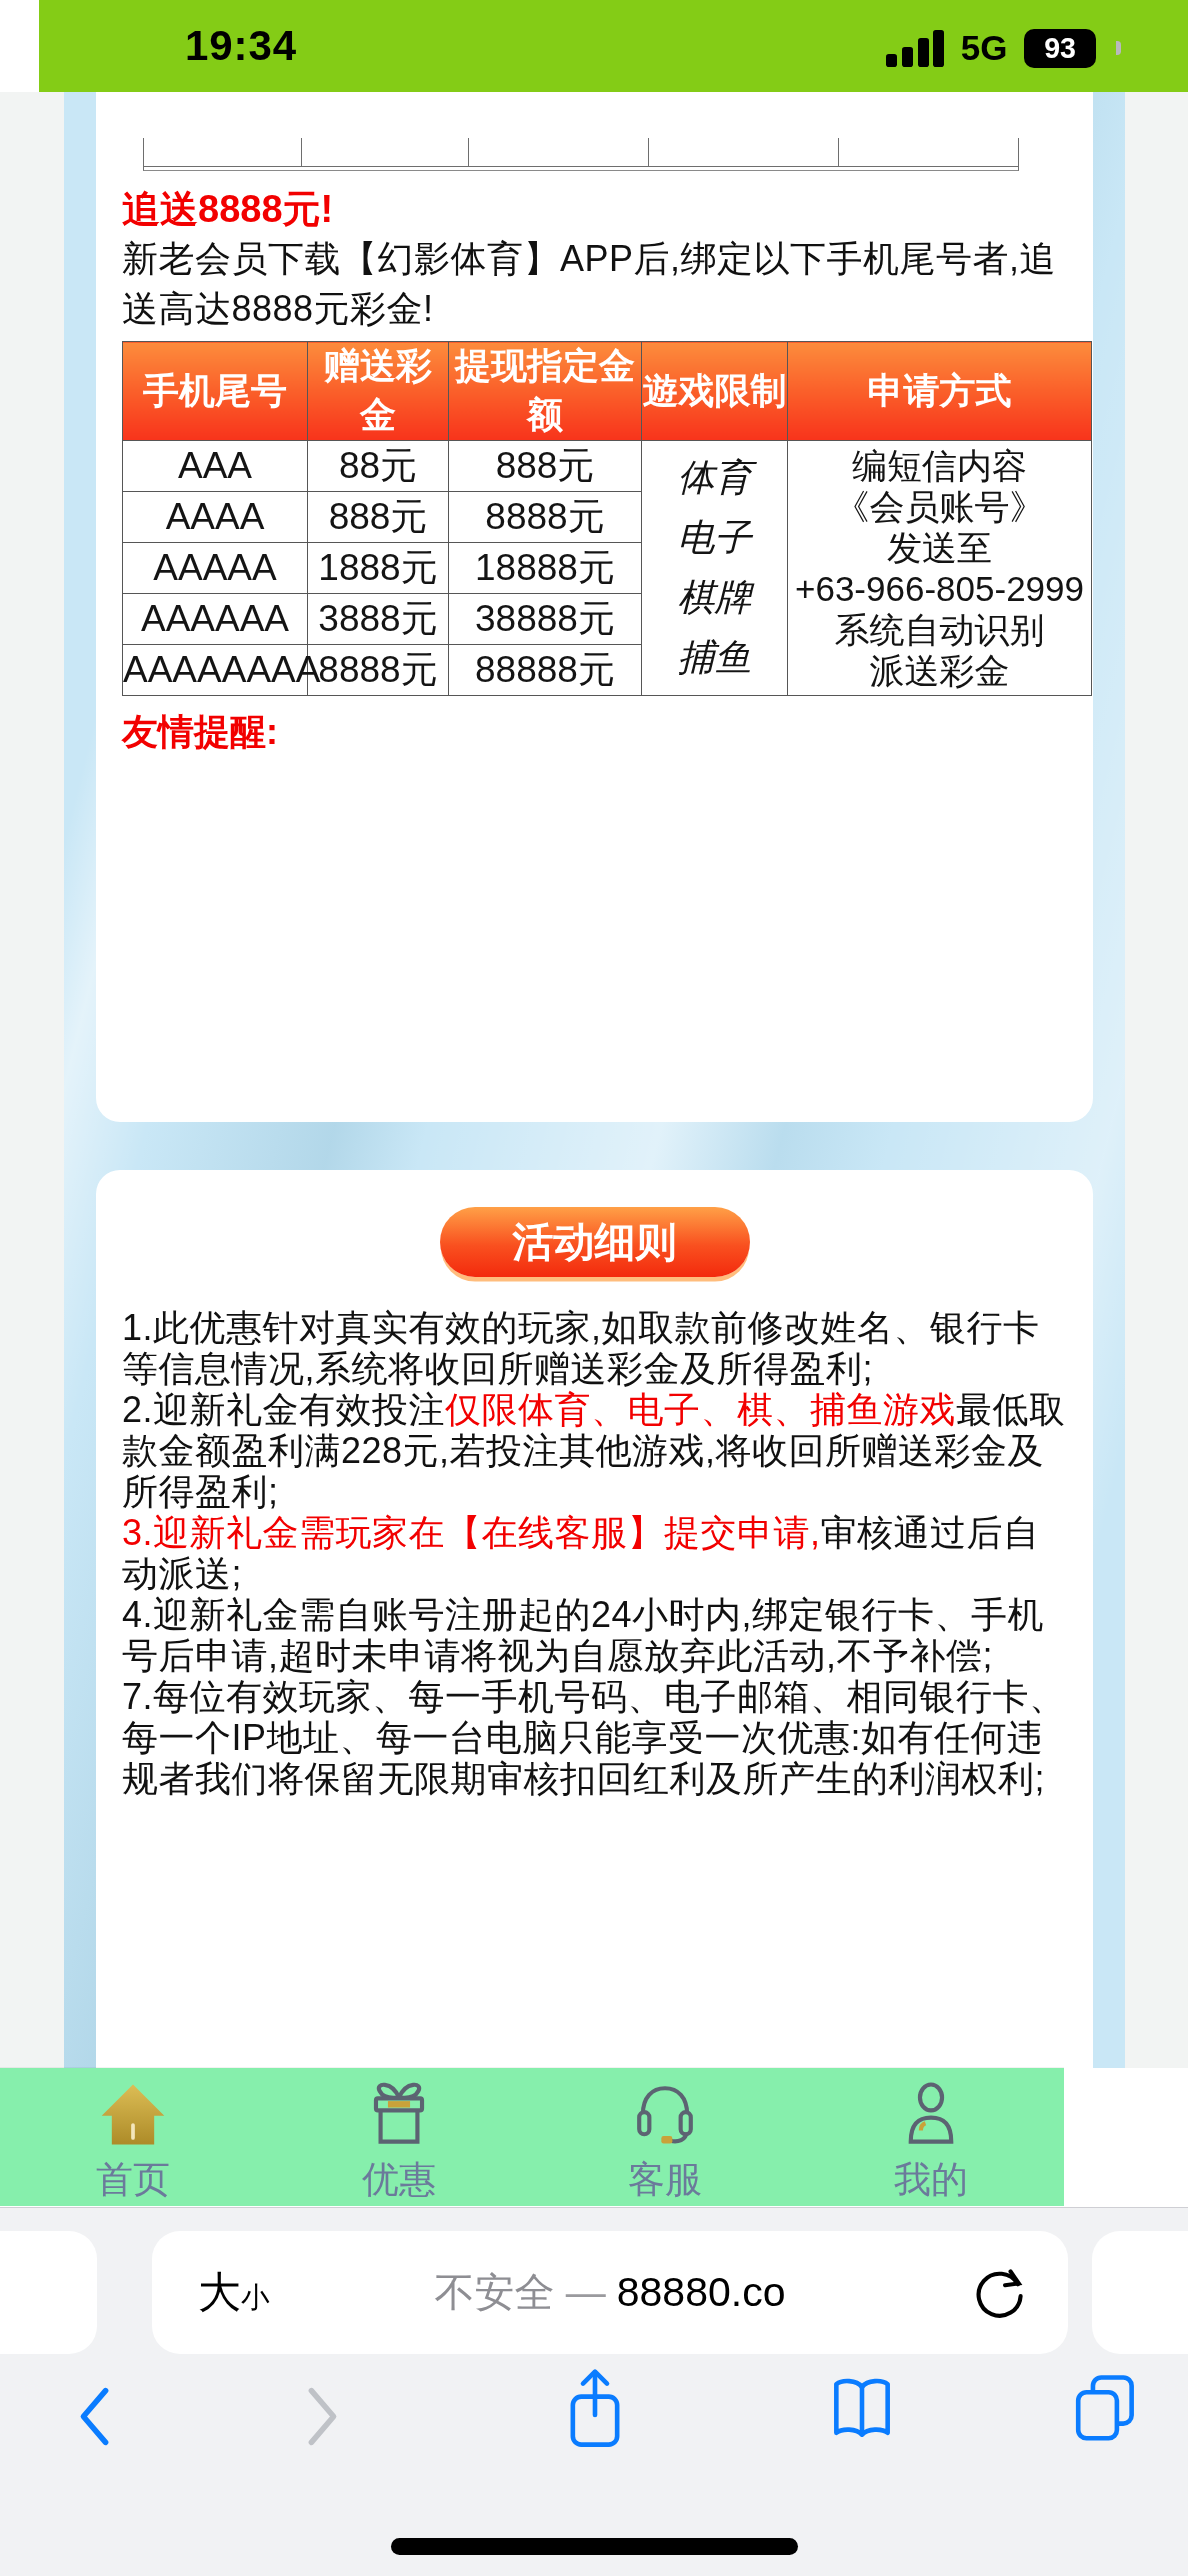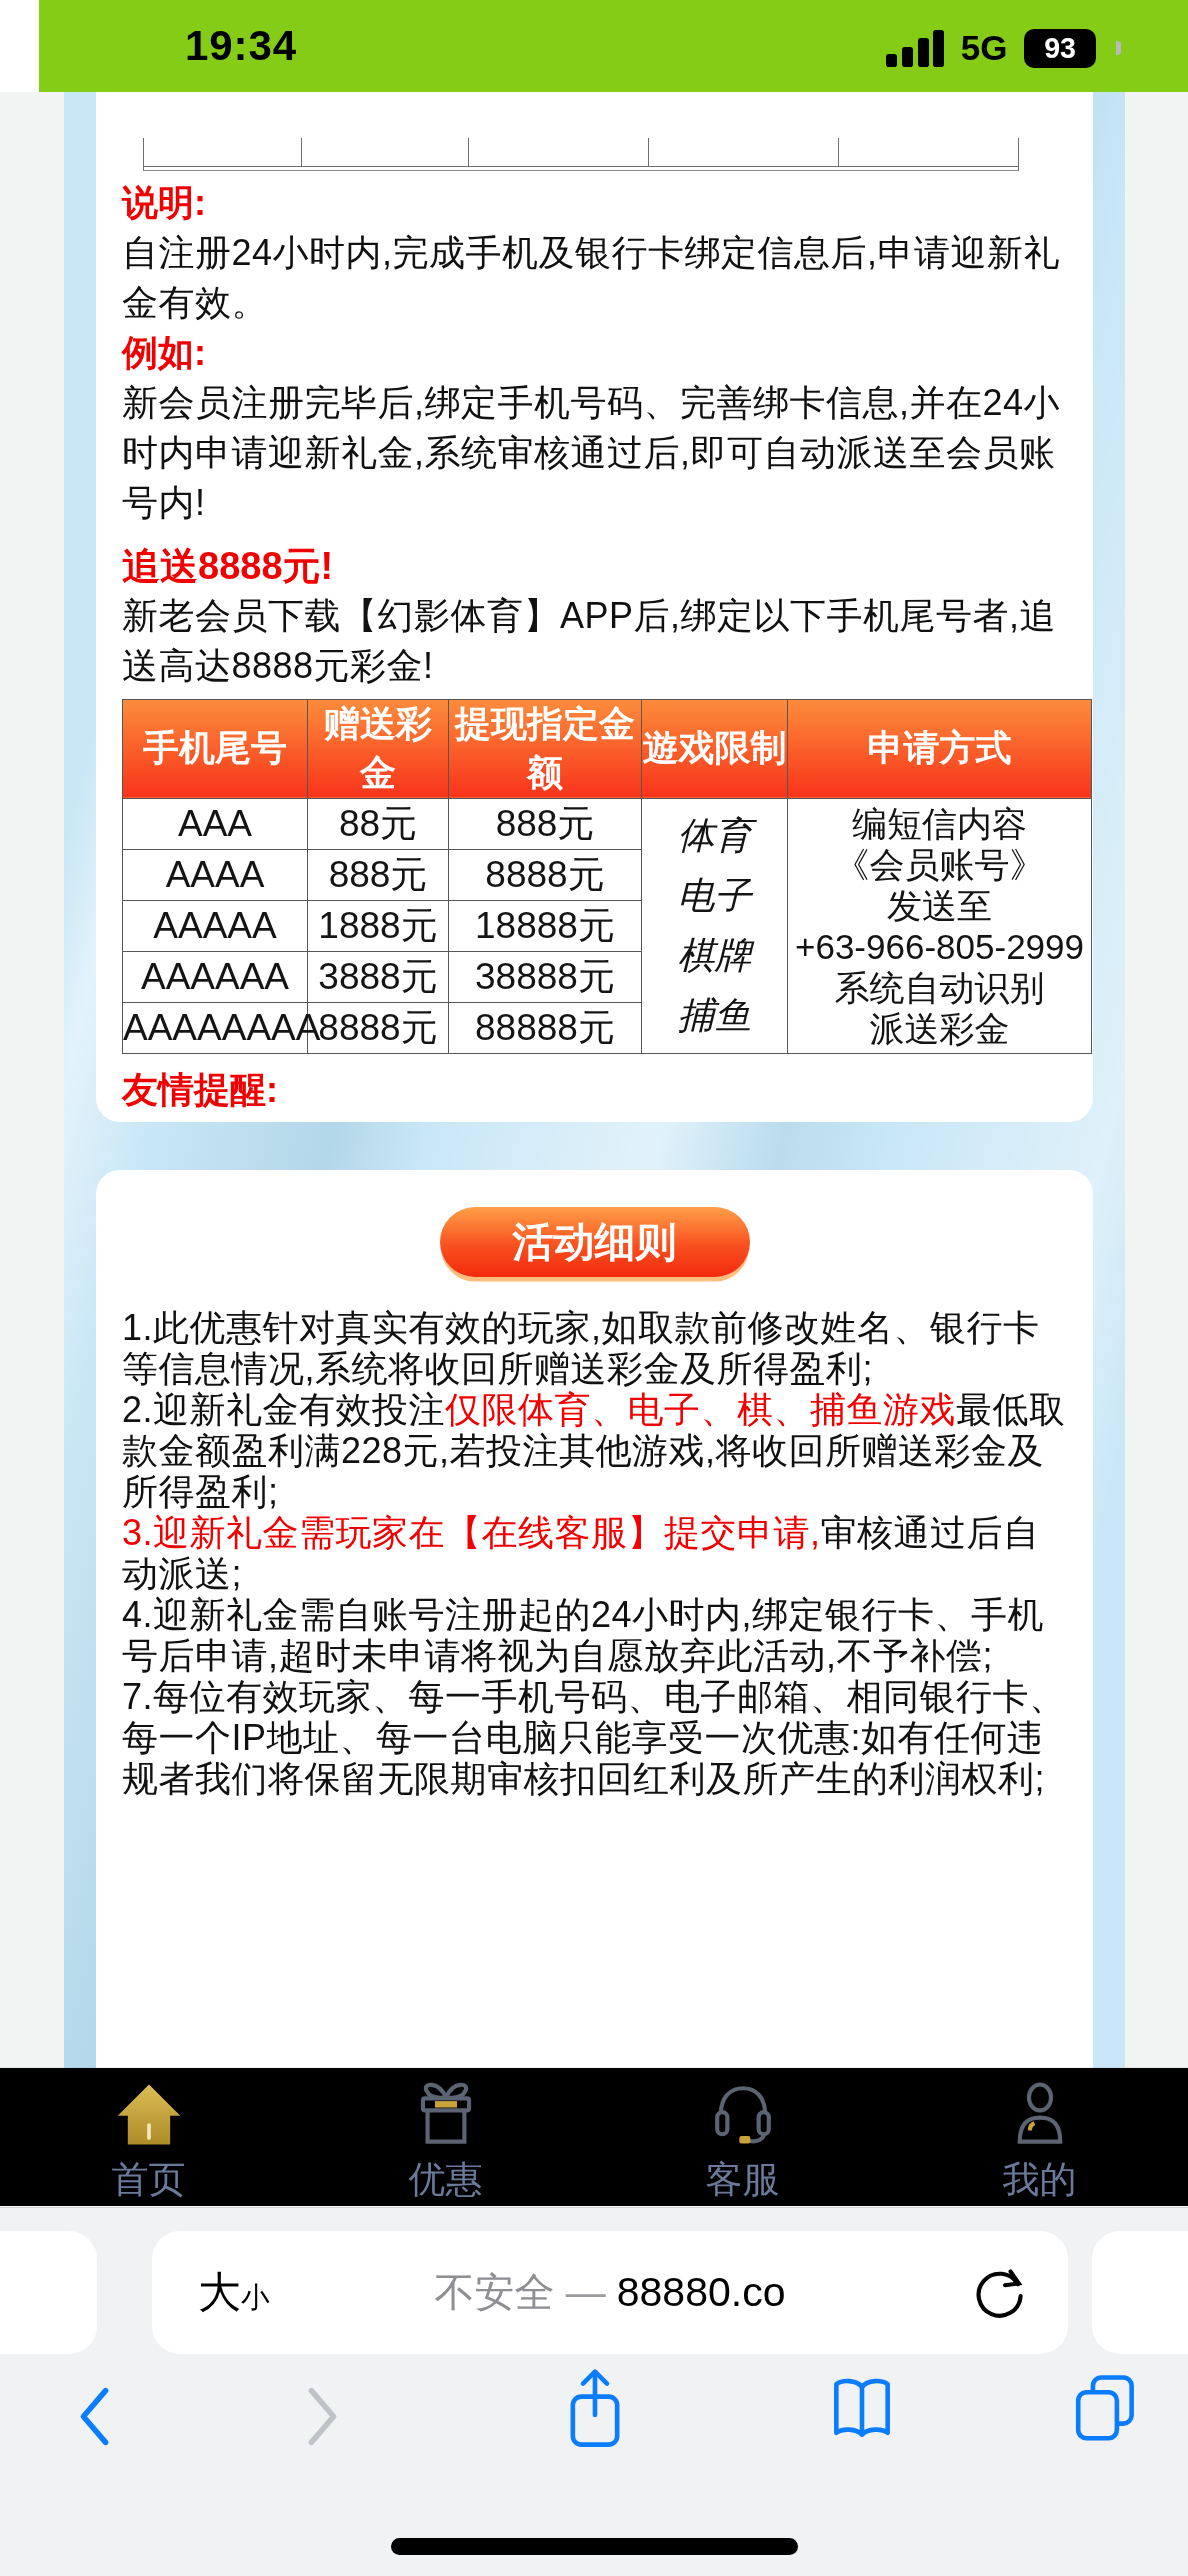--- a/index.html
+++ b/index.html
@@ -58,21 +58,21 @@
   
   .rules-btn { display:block; width:310px; height:70px; margin:37px auto 0 auto; border:none;
     border-radius:41px; background:linear-gradient(180deg,#ffa047 0%,#f9501f 55%,#f32a0d 100%);
     box-shadow:0 5.5px 0 -0.9px #ffbd7d; color:#fff; font-size:41px; font-weight:700;
     font-family:inherit; line-height:70px; text-align:center; }
   .rules { margin-top:29.5px; }
   .rules p { font-size:36px; line-height:41px; color:#111; letter-spacing:0.5px; }
   .red { color:#f20000; }
 
   
-  .bottom-nav { position:absolute; top:2068px; left:0; width:1188px; height:138px; background:#000000;
+  .bottom-nav { position:absolute; top:2068px; left:0; width:1064px; height:138px; background:#86efac;
     display:flex; z-index:50; box-shadow:0 -0.9px 0 rgba(0,0,0,.06); }
   .nav-item { flex:1; display:flex; flex-direction:column; align-items:center; justify-content:flex-start; padding-top:9.2px; }
   .nav-ico { height:74px; display:flex; align-items:center; }
   .nav-label { font-size:37px; color:#6b7a9b; margin-top:3.7px; }
 
   
   .safari { position:absolute; top:2207px; left:0; width:1188px; height:369px;
     background:#f1f2f4; border-top:0.9px solid #cfcfd4; z-index:60; }
   .stub { position:absolute; top:23px; height:123px; background:#fff; border-radius:28px; }
   .stub-left { left:-46px; width:143px; }
@@ -114,26 +114,20 @@
 
   <div class="card card1">
     <div class="partial-table">
       <div class="pcell" style="width:18.1%"></div>
       <div class="pcell" style="width:19.1%"></div>
       <div class="pcell" style="width:20.6%"></div>
       <div class="pcell" style="width:21.7%"></div>
       <div class="pcell" style="width:20.5%"></div>
     </div>
 
-    <div class="notice">
-      <div class="h-red">说明:</div>
-      <div class="p-body">自注册24小时内,完成手机及银行卡绑定信息后,申请迎新礼金有效。</div>
-      <div class="h-red">例如:</div>
-      <div class="p-body">新会员注册完毕后,绑定手机号码、完善绑卡信息,并在24小时内申请迎新礼金,系统审核通过后,即可自动派送至会员账号内!</div>
-    </div>
 
     <div class="chase">
       <div class="h-red">追送8888元!</div>
       <div class="p-body">新老会员下载【幻影体育】APP后,绑定以下手机尾号者,追送高达8888元彩金!</div>
     </div>
 
     <table class="promo">
       <colgroup>
           <col style="width:185px">
           <col style="width:141px">

